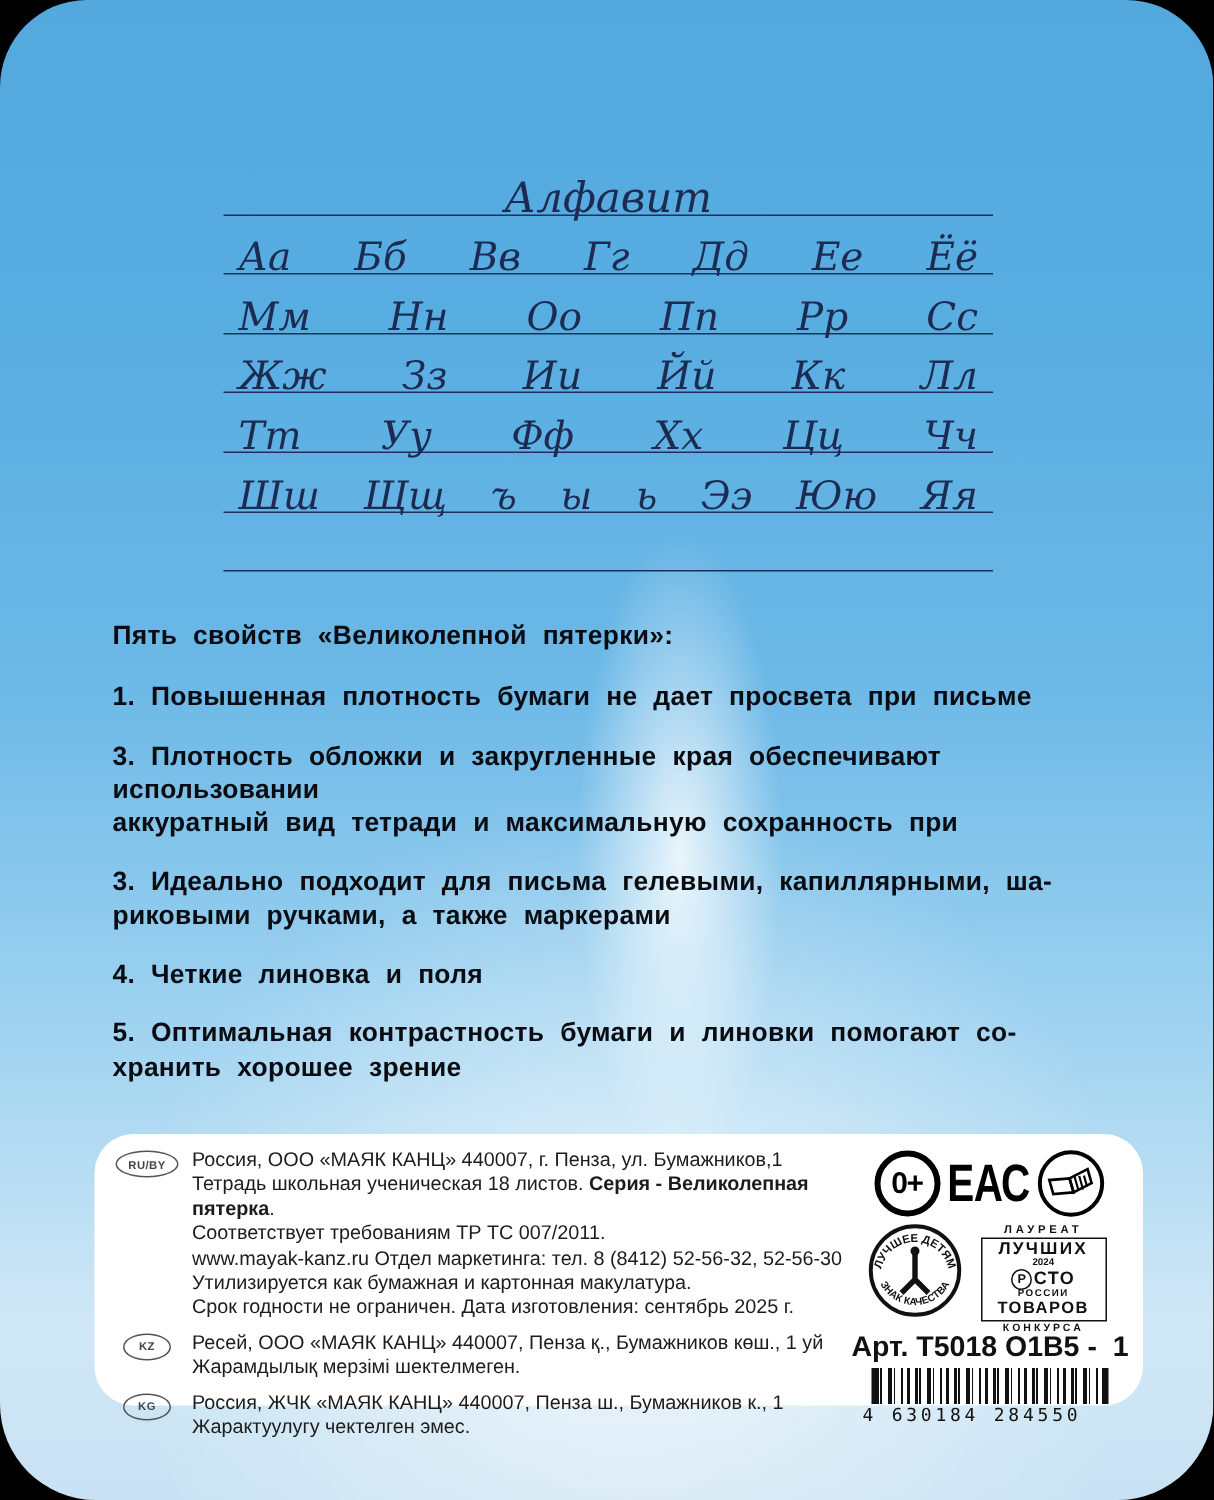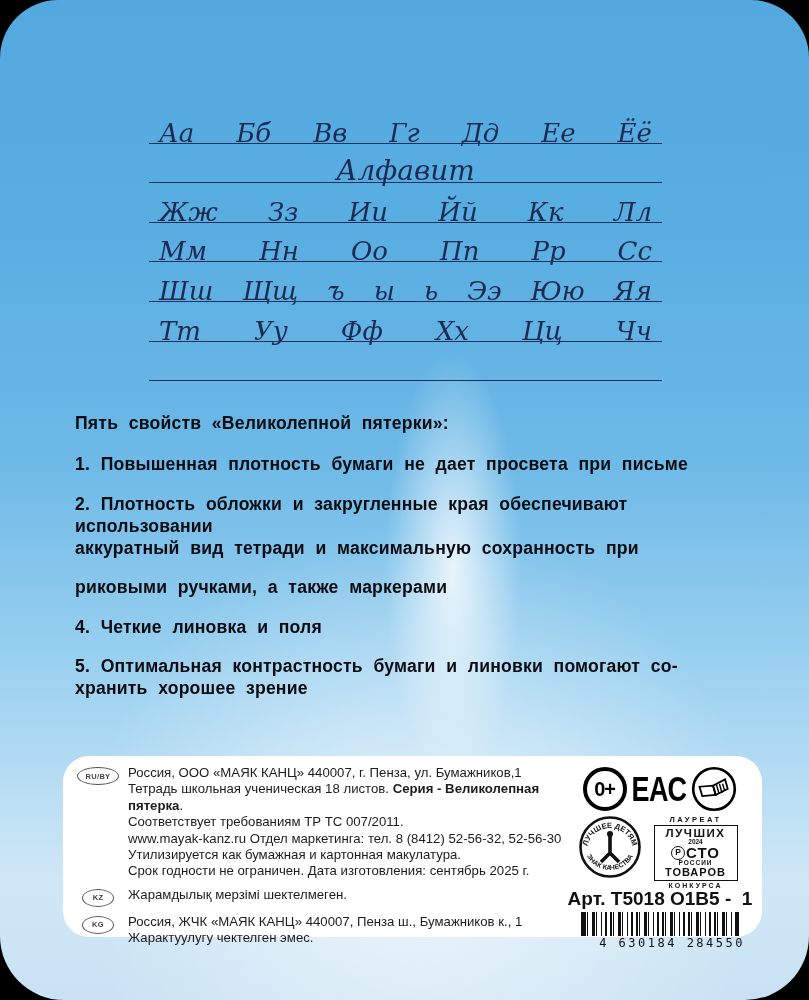--- a/index.html
+++ b/index.html
@@ -64,105 +64,106 @@
   .laureate{width:94px;text-align:center;color:#111;}
   .lau-top{font-size:7.5px;letter-spacing:2.5px;font-weight:bold;}
   .lau-box{border:1.6px solid #111;margin:1px 5px 0 5px;padding:1px 1px 2px 1px;text-align:center;}
   .lau-l1{font-size:11.5px;font-weight:900;letter-spacing:1.5px;}
   .lau-year{font-size:6.5px;font-weight:bold;line-height:6px;}
   .lau-mid{display:flex;align-items:center;justify-content:center;gap:1px;line-height:15px;}
   .lau-r{
     width:12px;height:12px;border:1.3px solid #111;border-radius:50%;
     font-size:8.5px;font-weight:900;display:inline-flex;align-items:center;justify-content:center;
   }
-  .lau-sto{font-size:15px;font-weight:900;letter-spacing:1px;}
+  .lau-sto{font-size:12px;font-weight:900;letter-spacing:1px;}
   .lau-rus{font-size:6.5px;font-weight:bold;line-height:6px;letter-spacing:1px;}
   .lau-tov{font-size:11px;font-weight:900;letter-spacing:1px;line-height:12px;}
   .lau-bottom{font-size:7px;letter-spacing:2px;font-weight:bold;margin-top:1px;}
   .article{font-weight:bold;font-size:19px;color:#111;margin-top:3px;white-space:pre;}
   .barcode{margin-top:2px;width:170px;}
   .bars{
     height:24px;margin:0 6px;
     border-left:3px solid #111;border-right:3px solid #111;
     background:repeating-linear-gradient(90deg,
       #111 0 2px,#fff 2px 3px,#111 3px 4px,#fff 4px 8px,
       #111 8px 11px,#fff 11px 12px,#111 12px 13px,#fff 13px 17px,
       #111 17px 18px,#fff 18px 21px,#111 21px 23px,#fff 23px 26px);
   }
   .digits{
     font-family:"DejaVu Sans Mono",monospace;font-size:12px;letter-spacing:2.5px;
-    text-align:right;color:#111;margin-top:1px;line-height:12px;
+    text-align:left;color:#111;margin-top:1px;line-height:12px;
   }
 </style>
 </head>
 <body>
 
 <div class="cover">
 
   <div class="alphabet">
+    <div class="alpha-row alpha-title-row">
+      <span class="pair">Алфавит</span>
+    </div>
     <div class="alpha-row">
       <span class="pair">Аа</span>
       <span class="pair">Бб</span>
       <span class="pair">Вв</span>
       <span class="pair">Гг</span>
       <span class="pair">Дд</span>
       <span class="pair">Ее</span>
       <span class="pair">Ёё</span>
     </div>
-    <div class="alpha-row alpha-title-row">
-      <span class="pair">Алфавит</span>
+    <div class="alpha-row">
+      <span class="pair">Мм</span>
+      <span class="pair">Нн</span>
+      <span class="pair">Оо</span>
+      <span class="pair">Пп</span>
+      <span class="pair">Рр</span>
+      <span class="pair">Сс</span>
     </div>
     <div class="alpha-row">
       <span class="pair">Жж</span>
       <span class="pair">Зз</span>
       <span class="pair">Ии</span>
       <span class="pair">Йй</span>
       <span class="pair">Кк</span>
       <span class="pair">Лл</span>
     </div>
     <div class="alpha-row">
-      <span class="pair">Мм</span>
-      <span class="pair">Нн</span>
-      <span class="pair">Оо</span>
-      <span class="pair">Пп</span>
-      <span class="pair">Рр</span>
-      <span class="pair">Сс</span>
+      <span class="pair">Тт</span>
+      <span class="pair">Уу</span>
+      <span class="pair">Фф</span>
+      <span class="pair">Хх</span>
+      <span class="pair">Цц</span>
+      <span class="pair">Чч</span>
     </div>
     <div class="alpha-row">
       <span class="pair">Шш</span>
       <span class="pair">Щщ</span>
       <span class="pair">ъ</span>
       <span class="pair">ы</span>
       <span class="pair">ь</span>
       <span class="pair">Ээ</span>
       <span class="pair">Юю</span>
       <span class="pair">Яя</span>
     </div>
-    <div class="alpha-row">
-      <span class="pair">Тт</span>
-      <span class="pair">Уу</span>
-      <span class="pair">Фф</span>
-      <span class="pair">Хх</span>
-      <span class="pair">Цц</span>
-      <span class="pair">Чч</span>
-    </div>
     <div class="alpha-empty"></div>
   </div>
 
   <div class="features">
     <div class="line feat-heading">Пять  свойств  «Великолепной  пятерки»:</div>
     <div class="feat-item">
       <div class="line">1. Повышенная  плотность  бумаги  не  дает  просвета  при  письме</div>
     </div>
     <div class="feat-item">
-      <div class="line">2. Плотность  обложки  и  закругленные  края   обеспечивают</div>
+      <div class="line">3. Плотность  обложки  и  закругленные  края   обеспечивают</div>
       <div class="line">использовании</div>
       <div class="line">аккуратный  вид  тетради  и  максимальную  сохранность  при</div>
     </div>
     <div class="feat-item">
+      <div class="line">3. Идеально подходит для письма гелевыми, капиллярными, ша-</div>
       <div class="line">риковыми  ручками,  а  также  маркерами</div>
     </div>
     <div class="feat-item">
       <div class="line">4. Четкие  линовка  и  поля</div>
     </div>
     <div class="feat-item">
       <div class="line">5. Оптимальная  контрастность  бумаги  и  линовки  помогают  со-</div>
       <div class="line">хранить  хорошее  зрение</div>
     </div>
   </div>
@@ -176,20 +177,21 @@
           <div><span>Тетрадь школьная ученическая 18 листов. </span><span class="b">Серия - Великолепная пятерка</span><span>.</span></div>
           <div>Соответствует требованиям ТР ТС 007/2011.</div>
           <div>www.mayak-kanz.ru Отдел маркетинга: тел. 8 (8412) 52-56-32, 52-56-30</div>
           <div>Утилизируется как бумажная и картонная макулатура.</div>
           <div>Срок годности не ограничен. Дата изготовления: сентябрь 2025 г.</div>
         </div>
       </div>
       <div class="info-row">
         <div class="region-badge badge-sm">KZ</div>
         <div class="info-text">
+          <div>Ресей, ООО «МАЯК КАНЦ» 440007, Пенза  қ., Бумажников көш., 1 уй</div>
           <div>Жарамдылық мерзімі шектелмеген.</div>
         </div>
       </div>
       <div class="info-row">
         <div class="region-badge badge-sm">KG</div>
         <div class="info-text">
           <div>Россия, ЖЧК «МАЯК КАНЦ» 440007, Пенза  ш., Бумажников к., 1</div>
           <div>Жарактуулугу чектелген эмес.</div>
         </div>
       </div>

